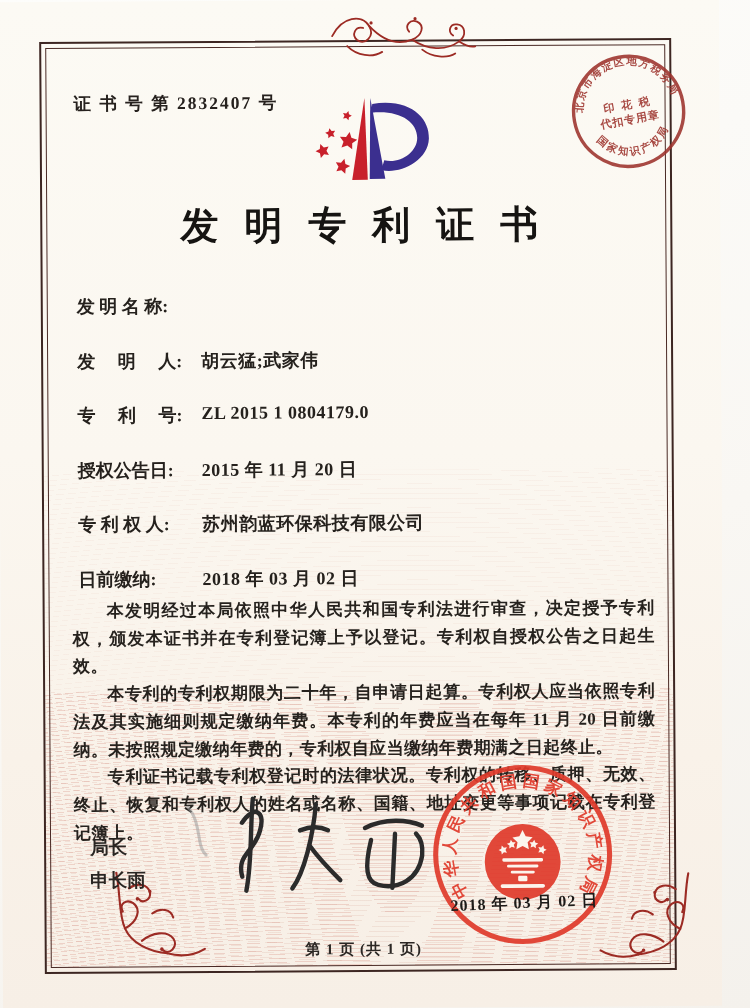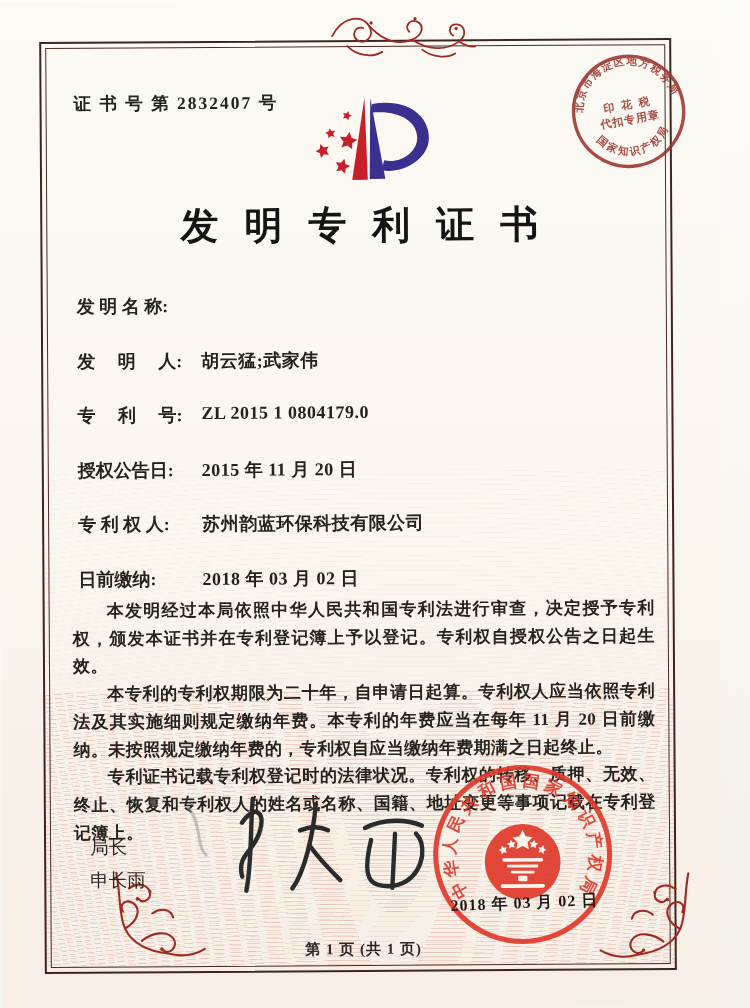--- a/index.html
+++ b/index.html
@@ -49,21 +49,21 @@
   .fields{position:absolute;left:78px;top:293px;right:70px;}
   .field{display:flex;align-items:flex-start;height:54.5px;
     font-size:18px;font-weight:700;color:#25211d;}
   .field .lbl{display:inline-block;min-width:118px;white-space:pre;}
   .field .val{margin-left:6px;letter-spacing:.5px;}
   .paras{position:absolute;left:72px;right:68px;top:596px;}
   .paras p{
     margin:0;font-size:17px;line-height:1.63;text-indent:2em;
     font-weight:700;color:#26221e;text-align:justify;letter-spacing:.4px;
   }
-  .officer{position:absolute;left:88px;top:830px;font-size:18.5px;font-weight:400;color:#2a2623;line-height:33px;}
+  .officer{position:absolute;left:88px;top:830px;font-size:18.5px;font-weight:700;color:#2a2623;line-height:33px;}
   .signature{position:absolute;left:148px;top:788px;}
   .seal-main{position:absolute;left:428px;top:763px;opacity:.92;}
   .seal-date{
     position:absolute;left:448px;top:894px;
     font-size:16px;font-weight:700;color:#1d1b19;letter-spacing:1px;
     transform:rotate(-2deg);white-space:nowrap;
   }
   .stamp-tax{position:absolute;left:571px;top:53px;opacity:.88;transform:rotate(-10deg);}
   .footer{
     position:absolute;left:0;top:940px;width:100%;text-align:center;

